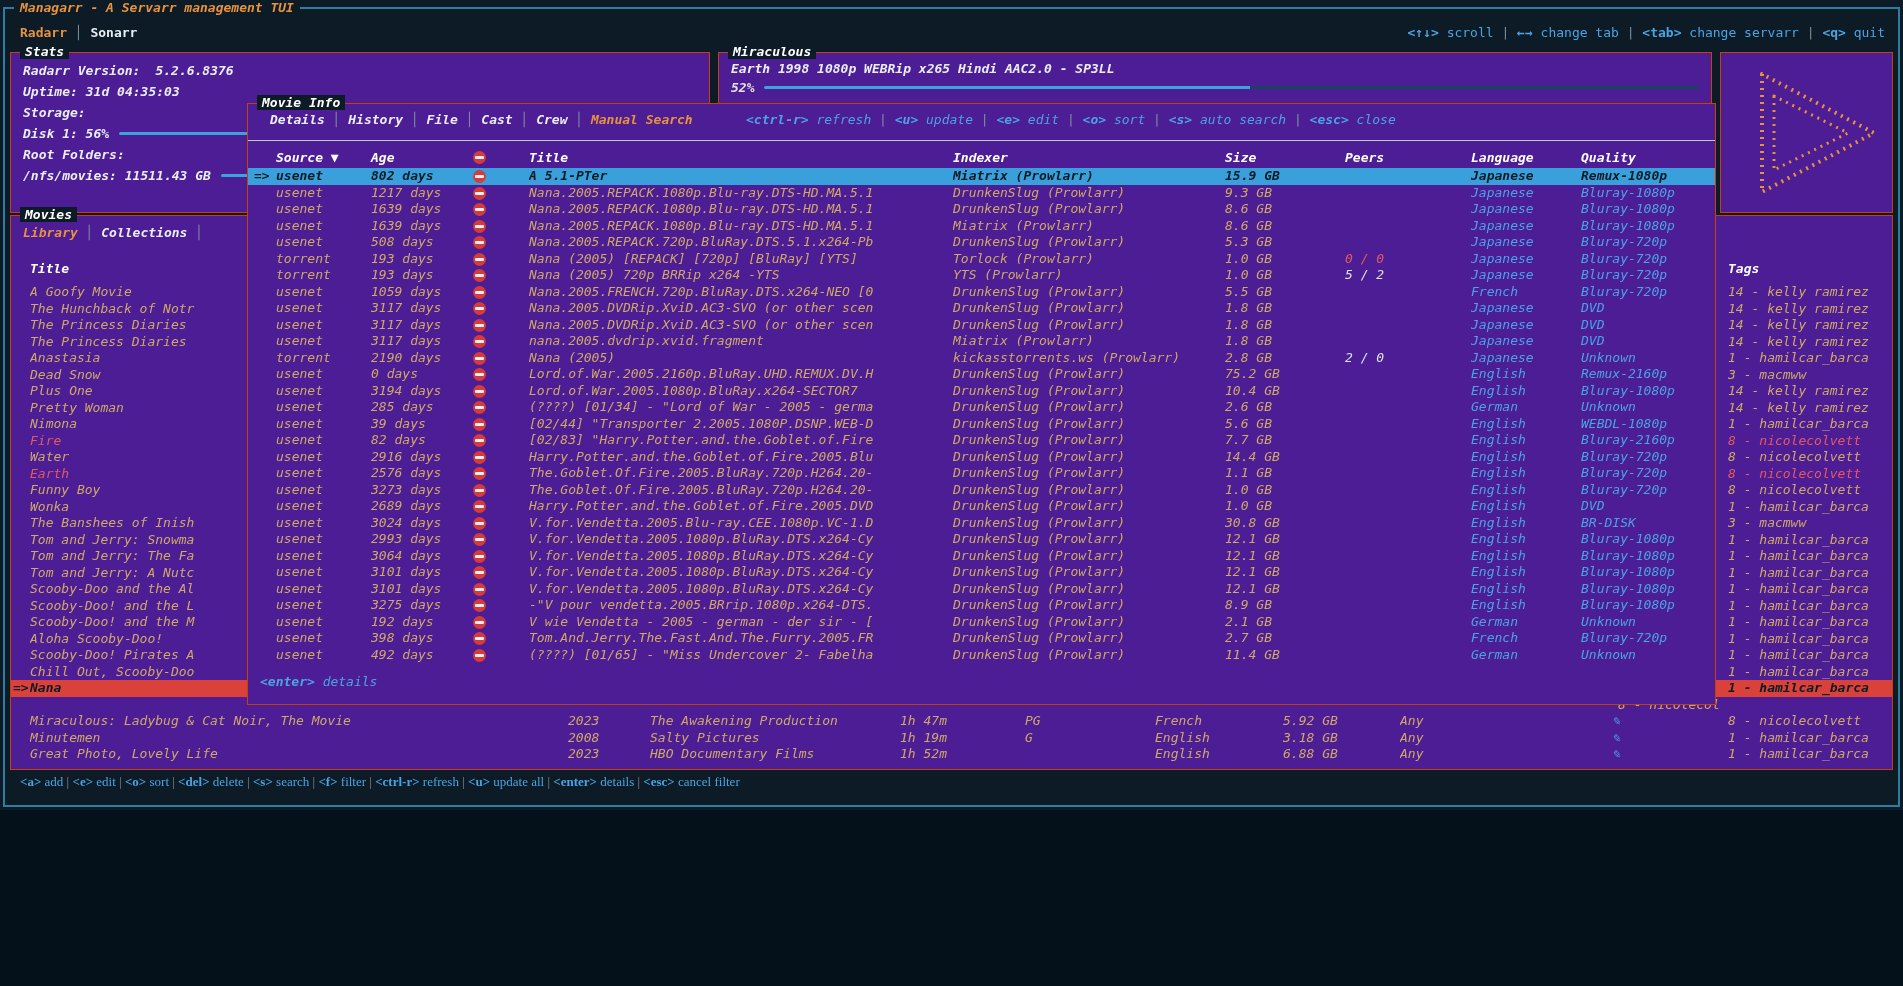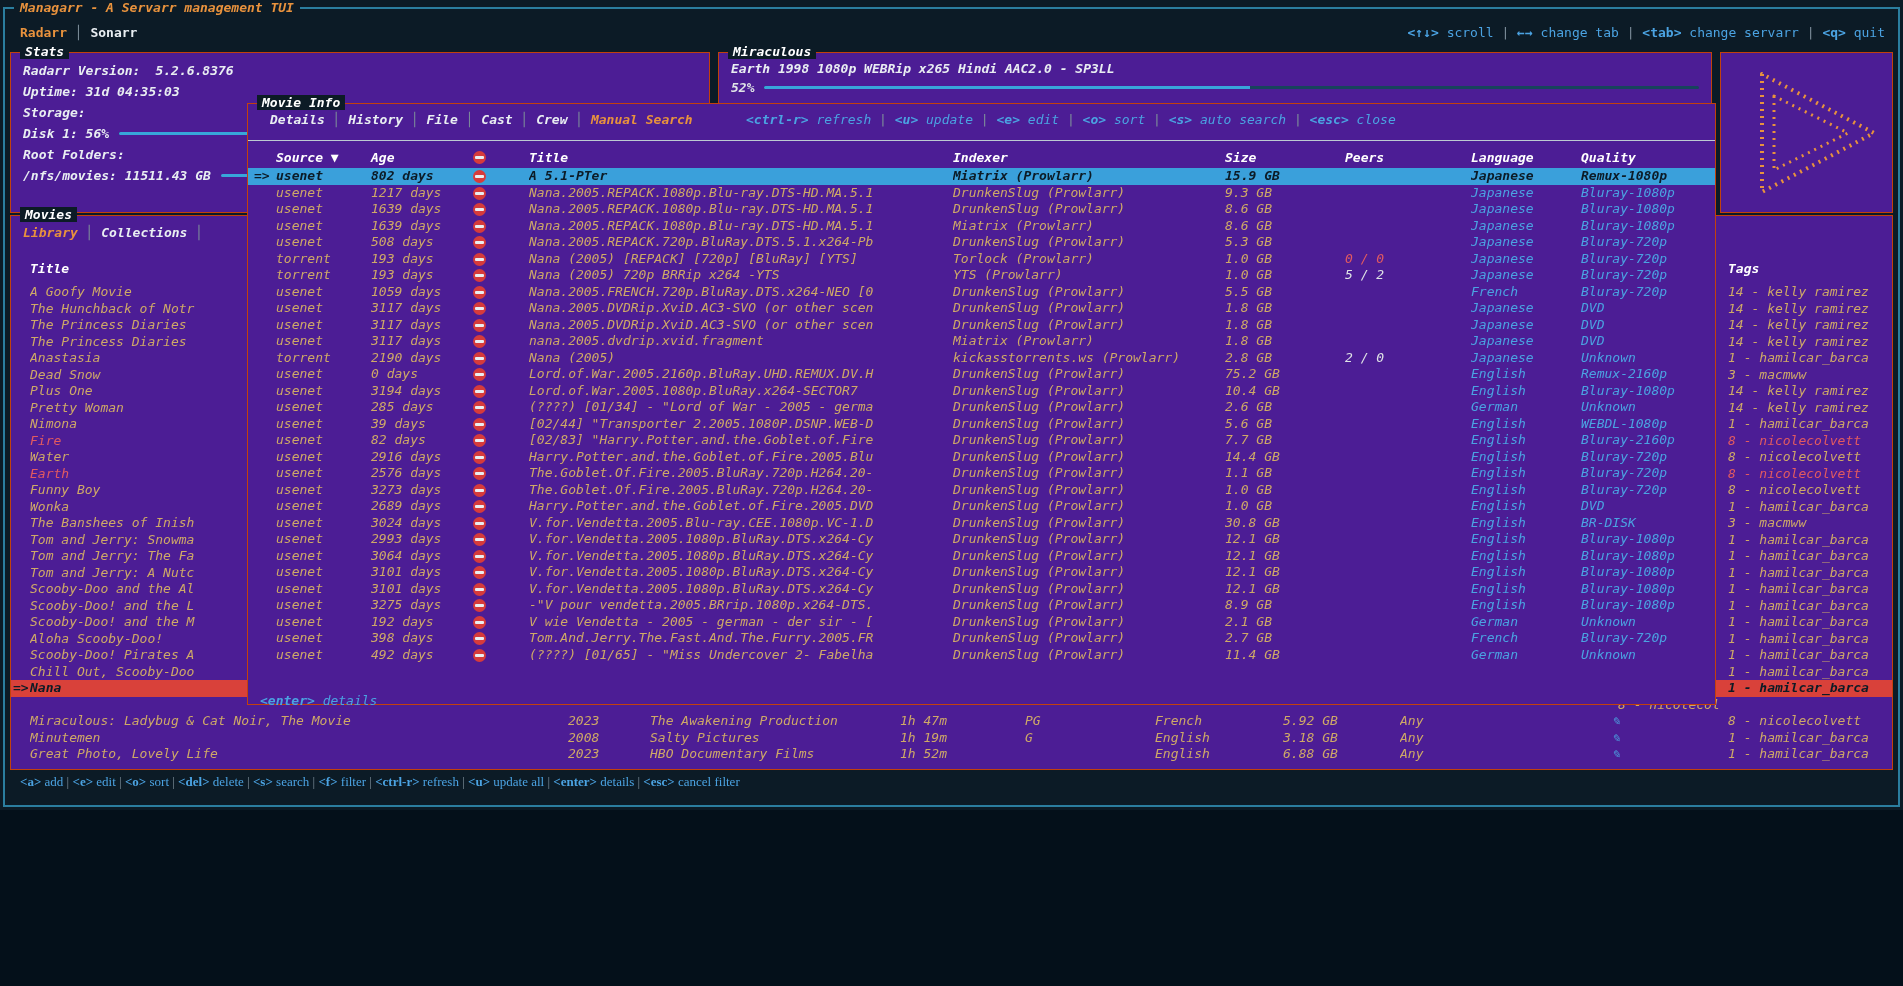--- a/index.html
+++ b/index.html
@@ -64,21 +64,21 @@
   .s-head { position: absolute; left: 0; right: 0; top: 45px; color: #fff; font-weight: bold;
     height: 17px; line-height: 17px; }
   #search-rows { position: absolute; left: 0; right: 0; top: 64px; }
   .s-row { height: 16.5px; line-height: 16.5px; color: #cfa967; white-space: pre; }
   .s-row .mk-cell { padding-left: 6px; }
   .s-row .peers-cell { color: #dfe3e6; }
   .s-row .peers-cell.alert { color: #e25a60; }
   .s-row .lang-cell, .s-row .qual-cell { color: #4ba3e2; }
   .s-row.sel { background: #3aa0db; font-weight: bold; }
   .s-row.sel > div { color: #0c1b26 !important; }
-  .mi-footer { position: absolute; left: 12px; top: 589px; white-space: pre; text-align: right; }
+  .mi-footer { position: absolute; left: 12px; top: 570px; white-space: pre; text-align: right; }
 
   .noentry { display: inline-block; width: 13px; height: 13px; border-radius: 50%;
     background: #d63b3b; position: relative; top: 2px; }
   .noentry::after { content: ""; position: absolute; left: 2px; right: 2px; top: 5px;
     height: 3px; background: #e9eef2; border-radius: 1px; }
 
   .hint-key { color: #4ba3e2; font-weight: bold; }
   .hint-action { color: #4ba3e2; }
   .hint-sep { color: #7d8e9a; }
   .tab { color: #e9eef2; font-weight: bold; }

